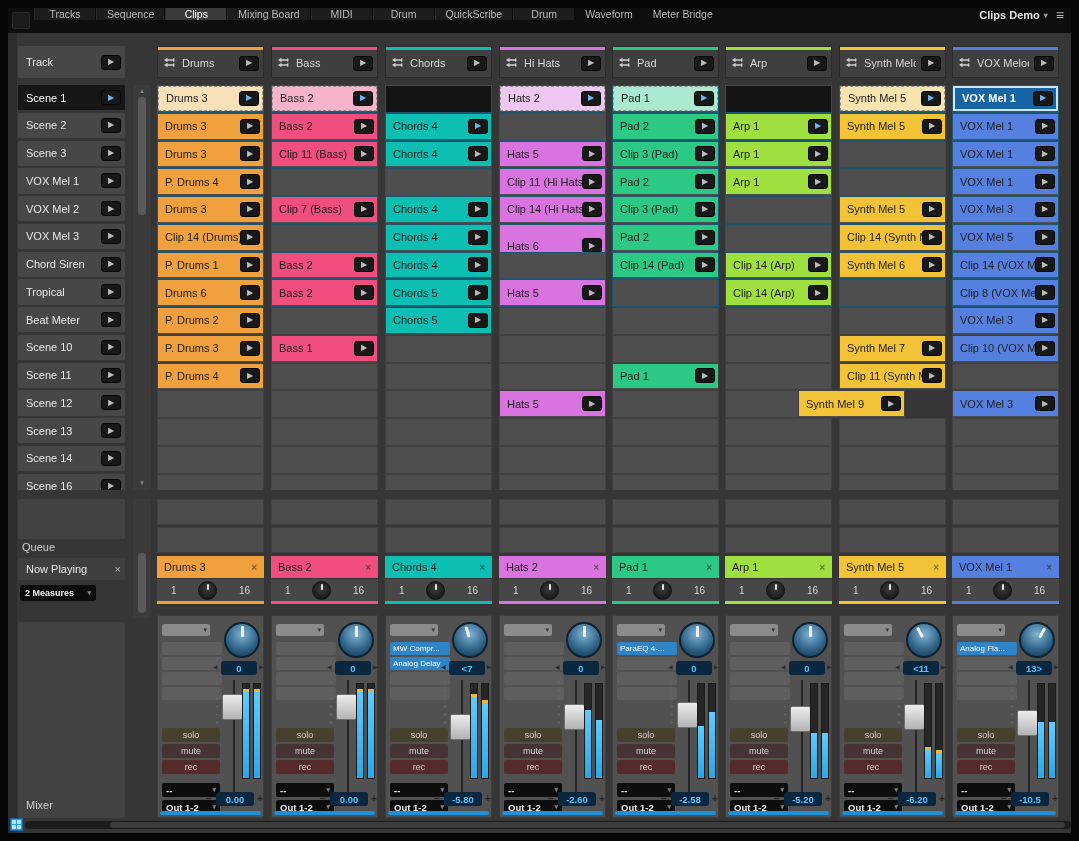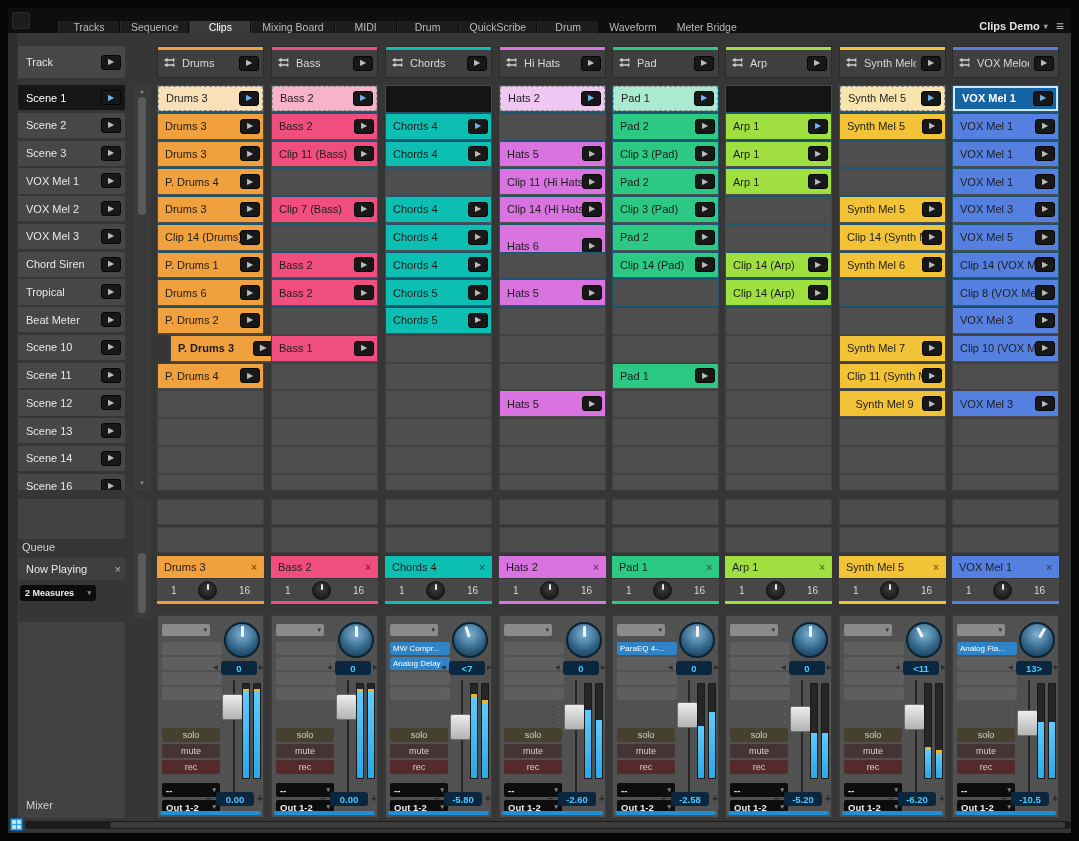--- a/index.html
+++ b/index.html
@@ -1,21 +1,21 @@
 <!DOCTYPE html>
 <html><head>
 <meta charset="utf-8">
 <style>
   html,body{margin:0;padding:0;background:#000;}
   *{box-sizing:border-box;font-family:"Liberation Sans",sans-serif;}
   .app{position:relative;width:1079px;height:841px;background:#060606;overflow:hidden;}
   .frame{position:absolute;left:8px;top:33px;width:1063px;height:800px;background:#363636;}
   .leftedge{position:absolute;left:8px;top:33px;width:9px;height:800px;background:#2d2d2d;}
   
-  .tabbar{position:absolute;left:8px;top:8px;width:1063px;height:25px;background:#0e0e0e;display:flex;align-items:flex-end;gap:24px;}
+  .tabbar{position:absolute;left:8px;top:8px;width:1063px;height:25px;background:#0e0e0e;display:flex;align-items:flex-start;}
   .tb-sq{width:18px;height:17px;margin:4px 4px 4px 4px;background:#1c1c1c;border:1px solid #2a2a2a;border-radius:2px;}
   #tabs{display:flex;align-items:stretch;}
   .tab{min-width:62px;padding:0 10px;display:flex;align-items:center;justify-content:center;
        font-size:10.5px;color:#b9b9b9;background:#1d1d1d;border-right:1px solid #0a0a0a;border-left:1px solid #2a2a2a;cursor:default;}
   .tab.plain{background:transparent;border:none;}
   .tab.active{background:#3a3a3a;color:#fff;}
   .tb-right{margin-left:auto;display:flex;align-items:center;gap:8px;padding-right:8px;}
   .demo{color:#e2e2e2;font-size:11px;font-weight:bold;display:flex;align-items:center;gap:4px;}
   .demo .carat{color:#9a9a9a;font-size:8px;}
   .hamb{color:#b5b5b5;font-size:14px;line-height:1;letter-spacing:-1px;}
@@ -326,21 +326,21 @@
         </div>
       </div>
       <div class="cell" style="left: 157px; top: 222px; width: 107px; height: 27.75px;">
         <div class="clip normal" style="inset: 0px 0px 1px; background: rgb(240, 160, 60);">
           <span class="clabel">P. Drums 2</span>
           <div class="play">
             <span>▶</span>
           </div>
         </div>
       </div>
-      <div class="cell" style="left: 170px; top: 249.75px; width: 107px; height: 27.75px; font-weight: bold;">
+      <div class="cell" style="left: 157px; top: 249.75px; width: 107px; height: 27.75px;">
         <div class="clip normal" style="inset: 0px 0px 1px; background: rgb(240, 160, 60);">
           <span class="clabel">P. Drums 3</span>
           <div class="play">
             <span>▶</span>
           </div>
         </div>
       </div>
       <div class="cell" style="left: 157px; top: 277.5px; width: 107px; height: 27.75px;">
         <div class="clip normal" style="inset: 0px 0px 1px; background: rgb(240, 160, 60);">
           <span class="clabel">P. Drums 4</span>
@@ -719,21 +719,21 @@
         </div>
       </div>
       <div class="cell" style="left: 839px; top: 277.5px; width: 107px; height: 27.75px;">
         <div class="clip normal" style="inset: 0px 0px 1px; background: rgb(242, 195, 55);">
           <span class="clabel">Clip 11 (Synth Me</span>
           <div class="play">
             <span>▶</span>
           </div>
         </div>
       </div>
-      <div class="cell" style="left: 839px; top: 305.25px; width: 107px; height: 27.75px; text-align: center;">
+      <div class="cell" style="left: 798px; top: 305.25px; width: 107px; height: 27.75px;">
         <div class="clip normal" style="inset: 0px 0px 1px; background: rgb(242, 195, 55);">
           <span class="clabel">Synth Mel 9</span>
           <div class="play">
             <span>▶</span>
           </div>
         </div>
       </div>
       <div class="cell" style="left: 839px; top: 333px; width: 107px; height: 27.75px;"></div>
       <div class="cell" style="left: 839px; top: 360.75px; width: 107px; height: 27.75px;"></div>
       <div class="cell" style="left: 839px; top: 388.5px; width: 107px; height: 27.75px;"></div>

